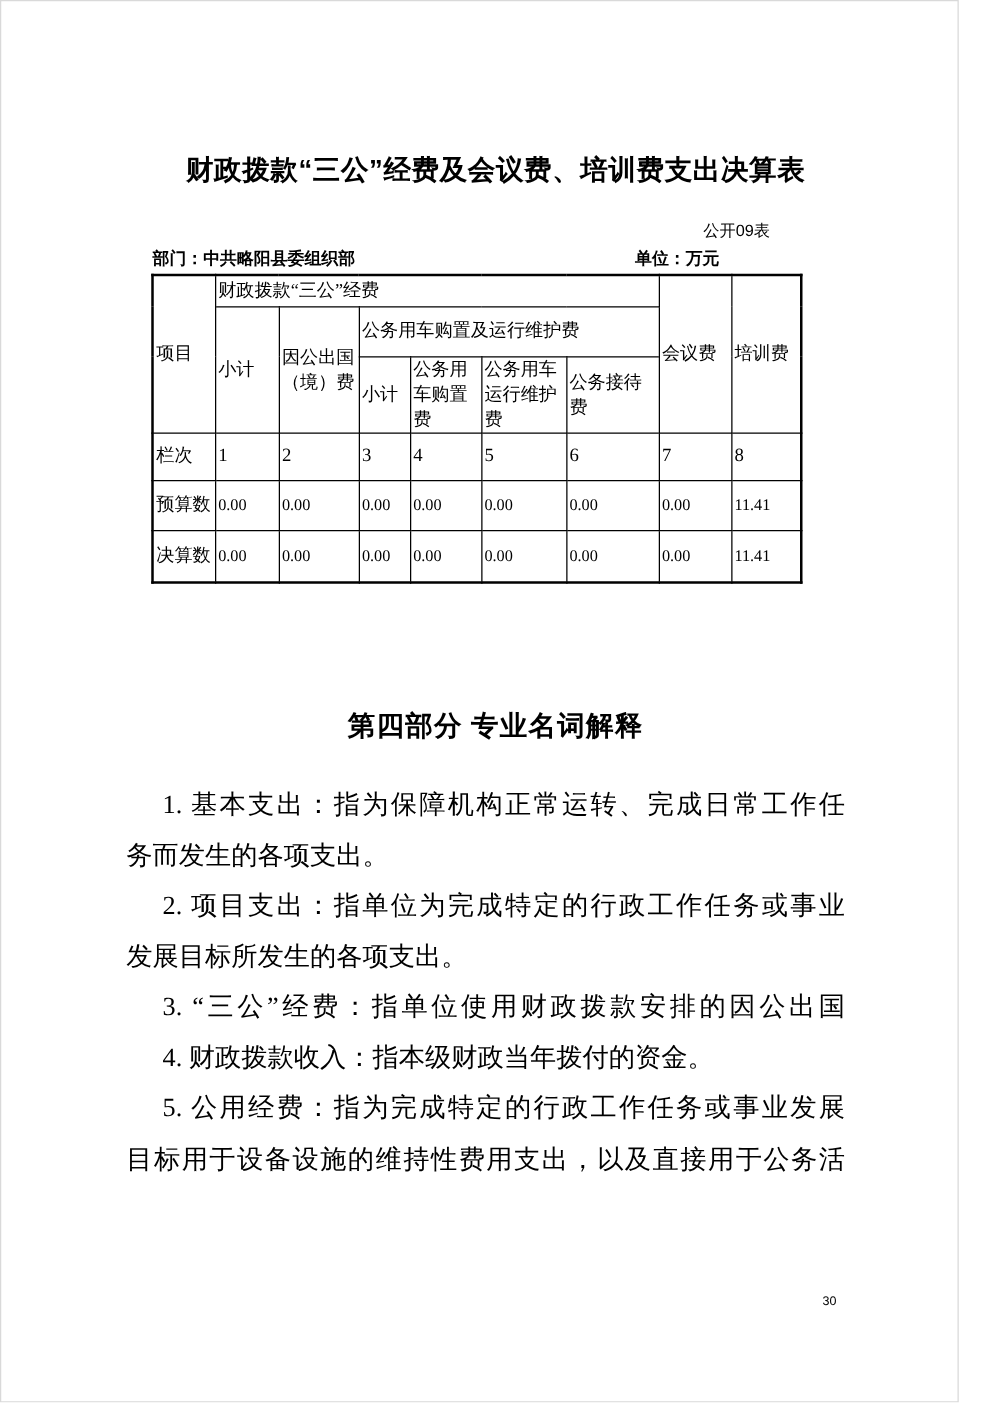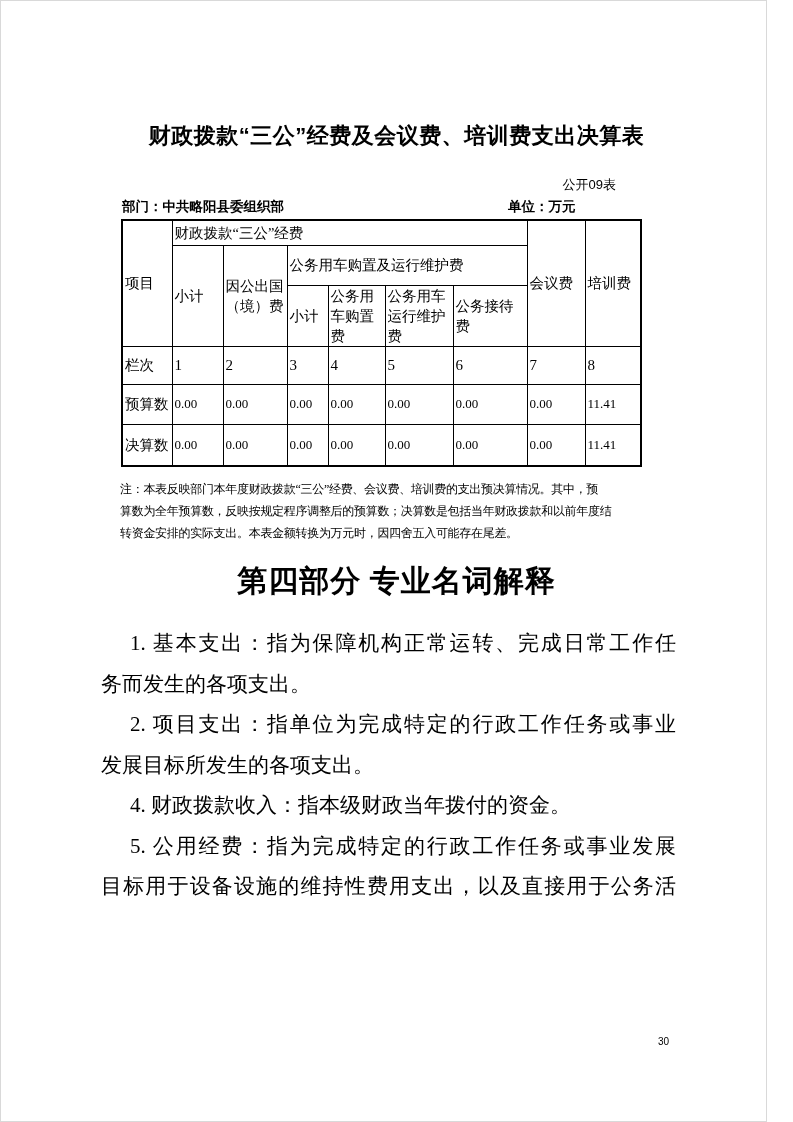--- a/index.html
+++ b/index.html
@@ -59,21 +59,21 @@
     position:absolute;left:120px;top:478px;width:500px;
     font-size:12px;line-height:22px;
     letter-spacing:-0.3px;
     text-align:justify;
   }
   .note .nline{white-space:nowrap;}
 
   .section-heading{
     position:absolute;top:563px;left:0;width:793px;
     text-align:center;
-    font-size:30px;line-height:36px;font-weight:bold;
+    font-size:22px;line-height:36px;font-weight:bold;
     font-family:"Liberation Serif", serif;
     letter-spacing:1px;
   }
   .body-text{
     position:absolute;left:101px;top:623px;width:575px;
     font-size:21px;
   }
   .bline{
     height:40.5px;line-height:40.5px;
     text-align:left;
@@ -161,33 +161,29 @@
       <td class="val">0.00</td>
       <td class="val">0.00</td>
       <td class="val">0.00</td>
       <td class="val">0.00</td>
       <td class="val">0.00</td>
       <td class="val">11.41</td>
     </tr>
   </tbody>
     </table>
 
-  <div class="note">
-    <div class="nline">注：本表反映部门本年度财政拨款“三公”经费、会议费、培训费的支出预决算情况。其中，预</div>
-    <div class="nline">算数为全年预算数，反映按规定程序调整后的预算数；决算数是包括当年财政拨款和以前年度结</div>
-    <div class="nline">转资金安排的实际支出。本表金额转换为万元时，因四舍五入可能存在尾差。</div>
-  </div>
 
   <div class="section-heading">第四部分 专业名词解释</div>
 
   <div class="body-text">
     <div class="bline indent stretch">1. 基本支出：指为保障机构正常运转、完成日常工作任</div>
     <div class="bline">务而发生的各项支出。</div>
     <div class="bline indent stretch">2. 项目支出：指单位为完成特定的行政工作任务或事业</div>
     <div class="bline">发展目标所发生的各项支出。</div>
+    <div class="bline indent stretch">3. “三公”经费：指单位使用财政拨款安排的因公出国</div>
     <div class="bline indent">4. 财政拨款收入：指本级财政当年拨付的资金。</div>
     <div class="bline indent stretch">5. 公用经费：指为完成特定的行政工作任务或事业发展</div>
     <div class="bline stretch">目标用于设备设施的维持性费用支出，以及直接用于公务活</div>
   </div>
 
   <div class="page-number">30</div>
 
 </div>
 
 </body></html>

